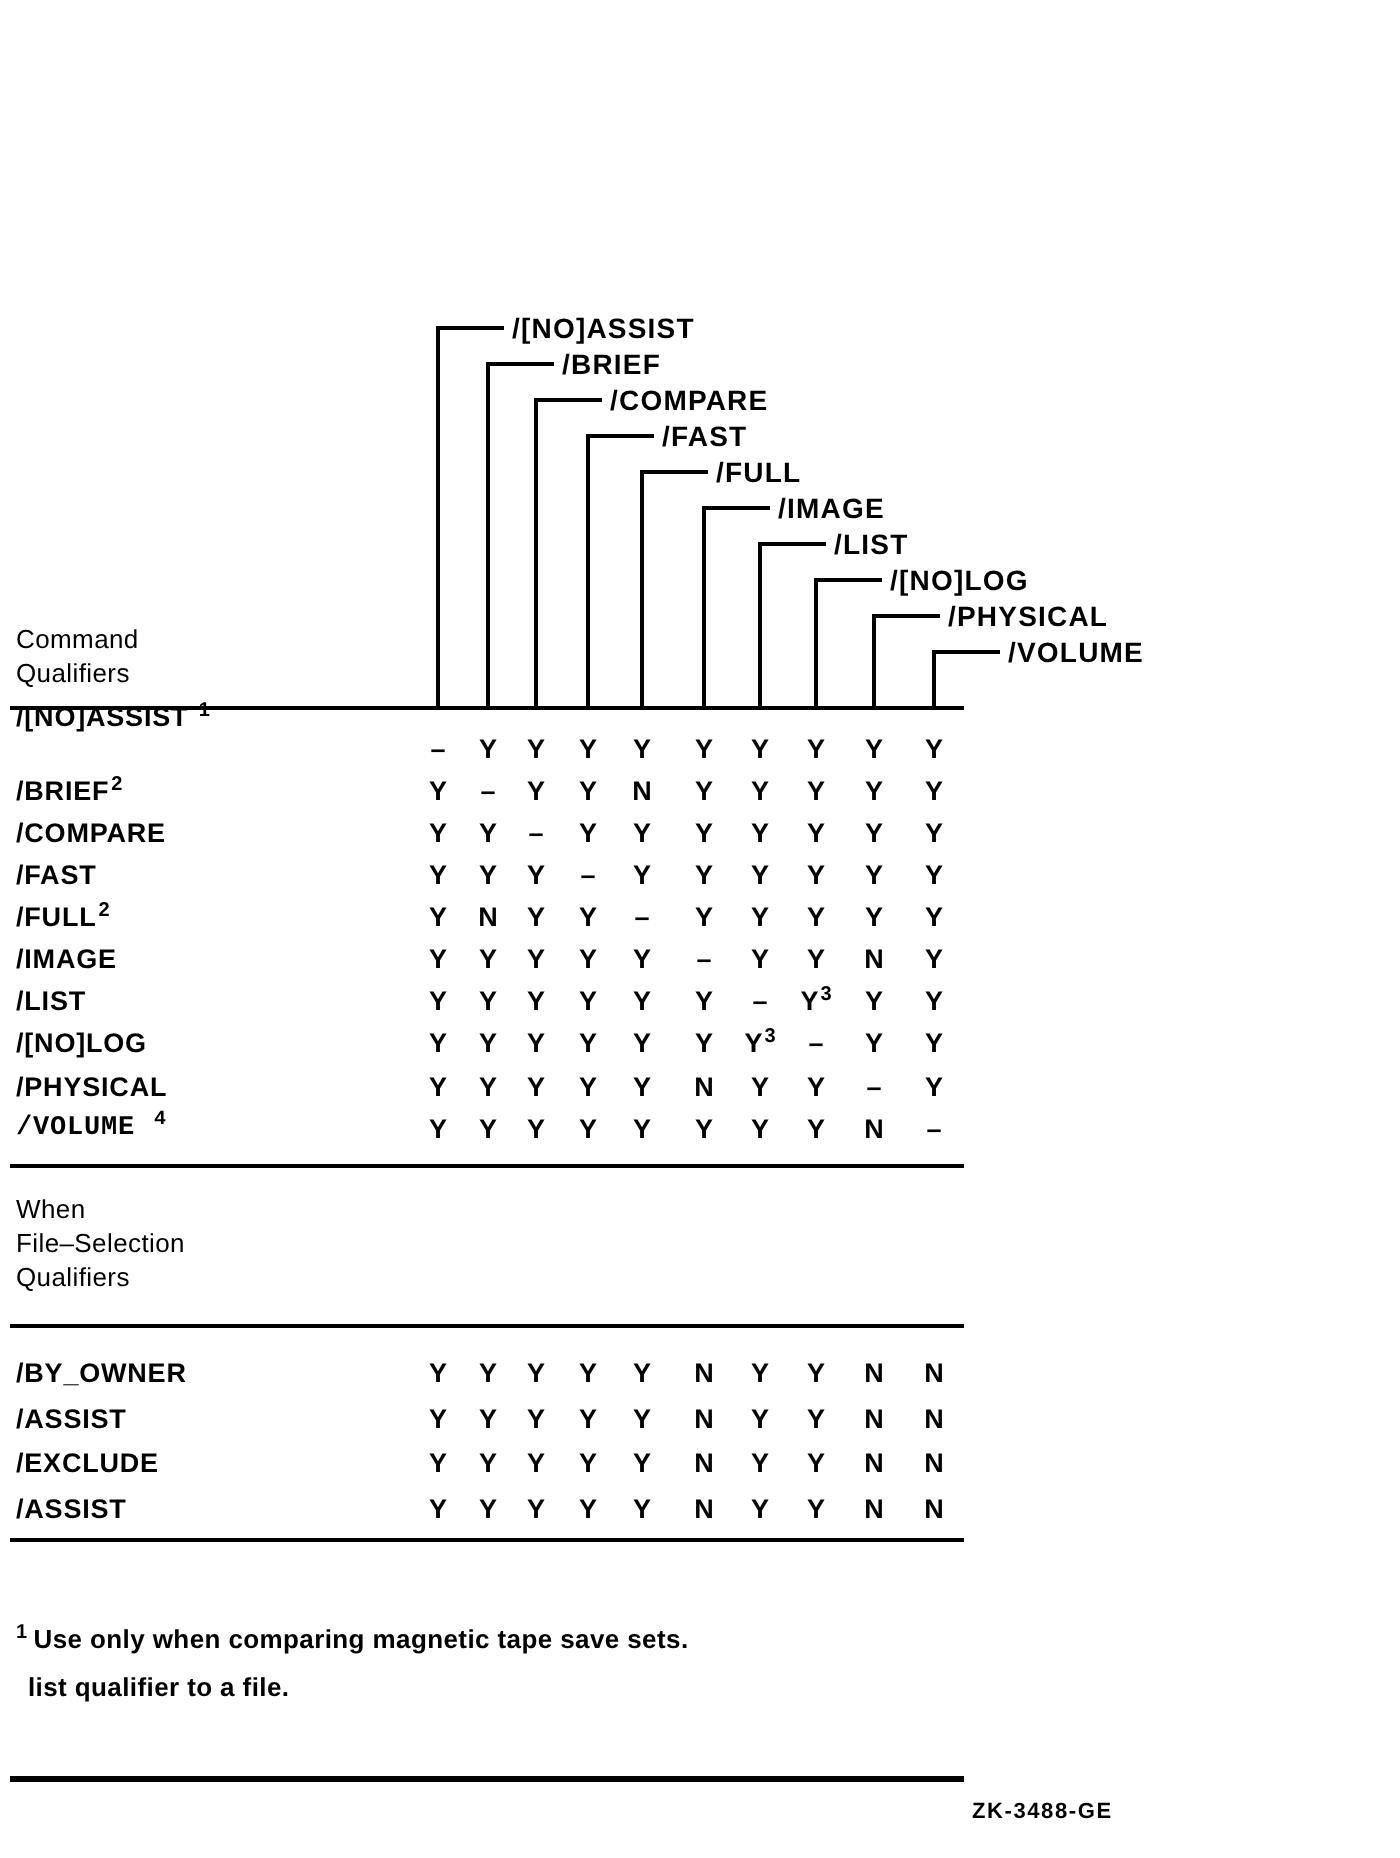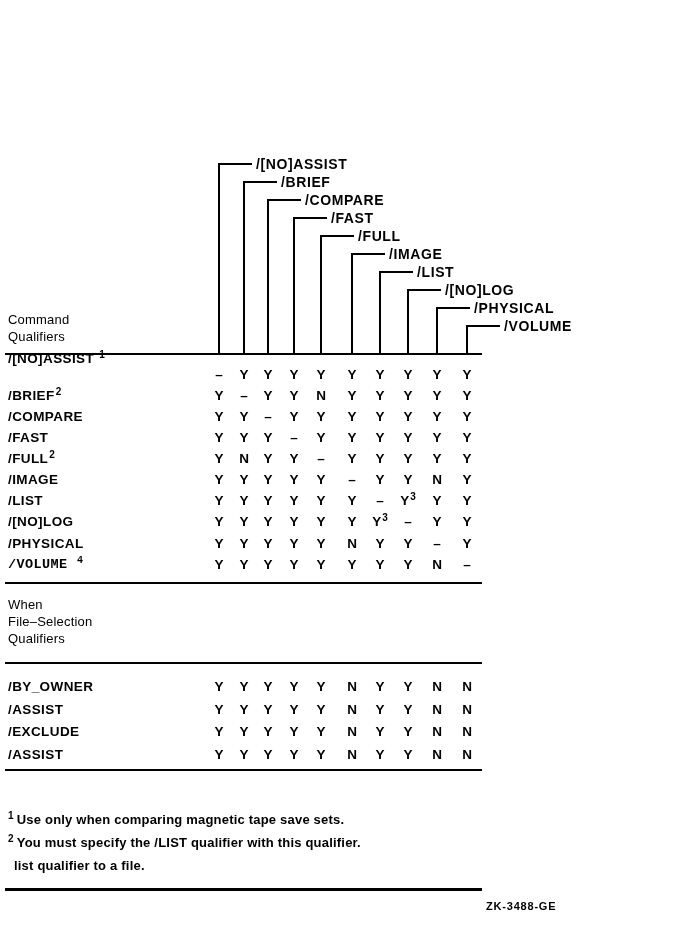--- a/index.html
+++ b/index.html
@@ -247,22 +247,19 @@
       <div class="cell" style="left: 408px; top: 748px;">Y</div>
       <div class="cell" style="left: 437px; top: 748px;">N</div>
       <div class="cell" style="left: 467px; top: 748px;">N</div>
     </div>
 
   <div class="footnotes" id="footnotes">
       <div>
         <div><span class="fn-marker">1</span>Use only when comparing magnetic tape save sets.</div>
       </div>
       <div>
-        <div><span class="fn-marker">2</span>You must specify the /LIST qualifier with this qualifier.</div>
-      </div>
-      <div>
         <div class="fn-cont">list qualifier to a file.</div>
       </div>
     </div>
 
   <div class="figid">ZK-3488-GE</div>
 
 </div>
 
 </body></html>

